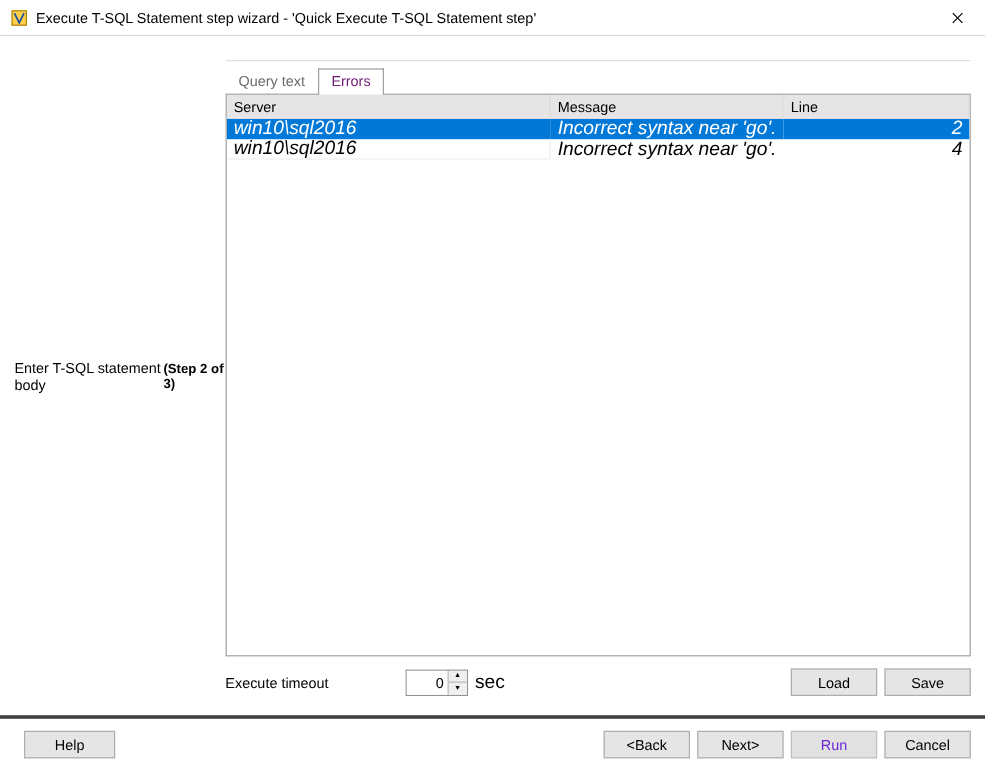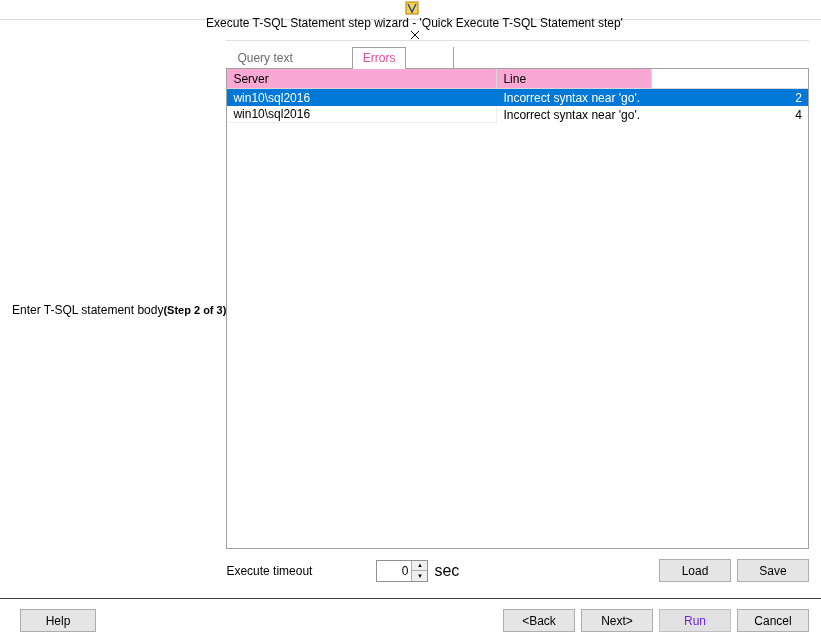--- a/index.html
+++ b/index.html
@@ -8,27 +8,26 @@
   font-size: 12px;
   background: #fff;
   color: #000;
   width: 821px;
   height: 644px;
   overflow: hidden;
   display: flex;
   flex-direction: column;
 }
 .titlebar {
-  height: 20px;
+  height: 30px;
   background: #fff;
   display: flex;
   align-items: center;
   padding: 0 0 0 8px;
   border-bottom: 1px solid #d9d9d9;
-  flex-direction: column;
 }
 .titlebar .app-icon { width:16px; height:16px; margin-right:6px; }
 .titlebar .title { flex:1; font-size:12px; }
 .titlebar .win-close {
   width:46px; height:30px;
   display:flex; align-items:center; justify-content:center;
   cursor:pointer;
 }
 .content {
   flex:1;
@@ -45,34 +44,33 @@
   border-top:1px solid #e0e0e0;
   padding-top:6px;
   display:flex; flex-direction:column;
   flex:1;
 }
 .tabs {
   display:flex;
   align-items:flex-end;
   height:22px;
   position:relative;
-  gap:48px;
 }
 .tab {
   padding:3px 10px 4px 10px;
   font-size:12px;
   color:#6b6b6b;
   border:1px solid transparent;
   border-bottom:none;
   cursor:pointer;
   position:relative;
   background:transparent;
 }
 .tab.active {
-  color:#ec4899;
+  color:#701a75;
   border-color:#a0a0a0;
   background:#fff;
   z-index:2;
 }
 .tab-divider {
   width:1px; height:22px;
   border-right:1px solid #a0a0a0;
   margin-left:-1px;
 }
 .table-wrap {
@@ -85,35 +83,35 @@
 }
 .thead {
   display:flex;
   height:20px;
   border-bottom:1px solid #d9d9d9;
 }
 .th {
   padding:2px 6px;
   font-size:12px;
   border-right:1px solid #d9d9d9;
-  background:#f9a8d4;
+  background:#e5e5e5;
   display:flex; align-items:center;
 }
 .col-server { width:270px; }
 .col-message { flex:1; }
 .col-line { width:155px; text-align:right; }
 .tbody { flex:1; overflow:auto; }
 .trow {
   display:flex; height:17px;
 }
 .td {
   padding:1px 6px;
-  font-size:12px;
+  font-size:16px;
   display:flex; align-items:center;
-  overflow:hidden; white-space:nowrap;
+  overflow:hidden; white-space:nowrap;font-style:italic;
 }
 .td.col-line { justify-content:flex-end; }
 .trow.selected .td { background:#0078d7; color:#fff; }
 .trow:not(.selected) .td.col-server {
   border-right:1px solid #eee;
   border-bottom:1px solid #eee;
 }
 .bottom-options {
   display:flex;
   align-items:center;
@@ -150,21 +148,21 @@
   border:1px solid #adadad;
   background:#e5e5e5;
   font-family:inherit;
   font-size:12px;
   cursor:pointer;
   margin-left:6px;
 }
 .btn:disabled { color:#6d28d9; background:#e1e1e1; border-color:#c0c0c0; cursor:default; }
 .btn-wide { min-width:100px; }
 .footer-bar {
-  border-top:1px solid #404040;
+  border-top:3px solid #404040;
   padding:10px 12px 12px 12px;
   display:flex; align-items:center;
 }
 .footer-bar .spacer { flex:1; }
 .btn-help { min-width:76px; margin-left:8px; }
 </style>
 </head>
 <body>
 
 <div class="titlebar">
@@ -191,20 +189,21 @@
   <div class="tabs-area">
     <div class="tabs">
       <div class="tab">Query text</div>
       <div class="tab active">Errors</div>
       <div class="tab-divider"></div>
     </div>
 
     <div class="table-wrap">
       <div class="thead">
         <div class="th col-server">Server</div>
+        <div class="th col-message">Message</div>
         <div class="th col-line">Line</div>
       </div>
       <div class="tbody" id="tbody">
           <div class="trow selected">
             <div class="td col-server">win10\sql2016</div>
             <div class="td col-message">Incorrect syntax near 'go'.</div>
             <div class="td col-line">2</div>
           </div>
           <div class="trow">
             <div class="td col-server">win10\sql2016</div>

